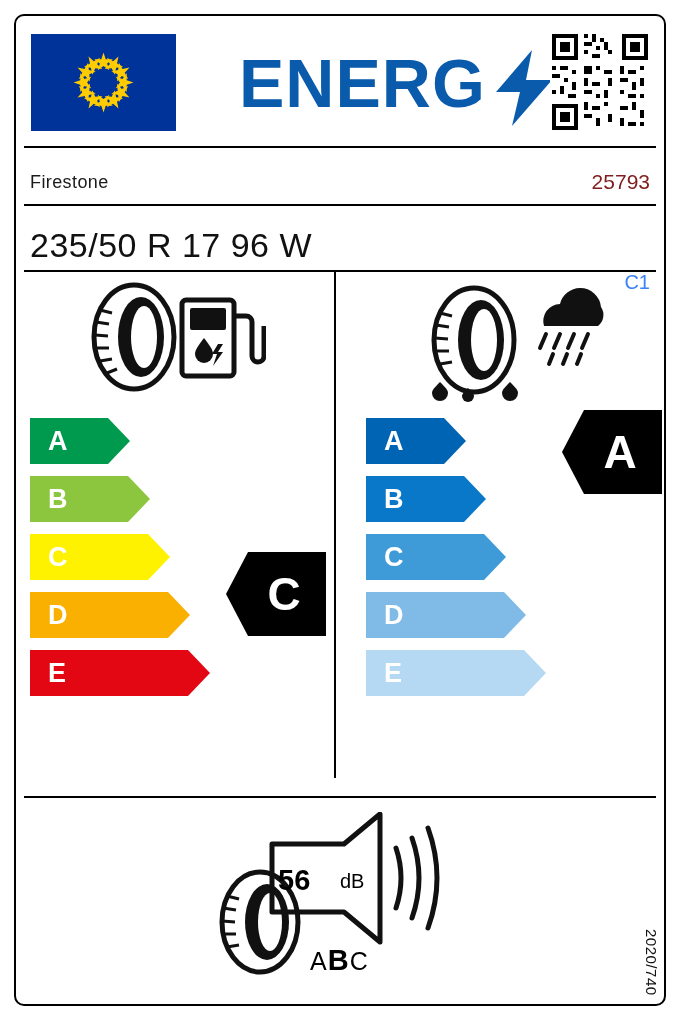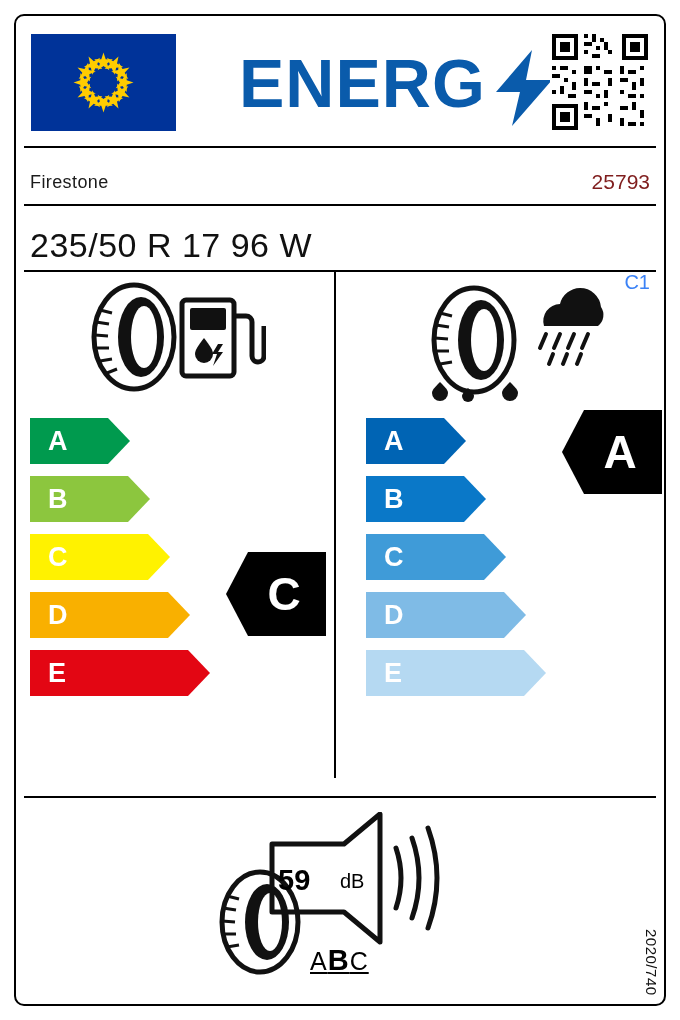--- a/index.html
+++ b/index.html
@@ -222,21 +222,20 @@
     font-size: 20px;
     color: #000;
   }
   .noise-classes {
     position: absolute;
     left: 110px;
     top: 132px;
     font-size: 25px;
     color: #000;
     letter-spacing: 1px;
-    text-decoration: underline;
   }
   .noise-classes .sel {
     font-weight: bold;
     font-size: 29px;
   }
   .noise-classes .dim {
     font-weight: normal;
   }
 
   .reg-date {
@@ -521,21 +520,21 @@
       </g>
       <g>
         <path d="M72 32 h72 l36 -30 v128 l-36 -30 h-72 z" fill="none" stroke="#111" stroke-width="5" stroke-linejoin="round"></path>
       </g>
       <g fill="none" stroke="#111" stroke-width="5" stroke-linecap="round">
         <path d="M196 36 q10 30 0 60"></path>
         <path d="M212 26 q14 40 0 80"></path>
         <path d="M228 16 q18 50 0 100"></path>
       </g>
     </svg>
-    <div class="noise-db">59</div>
+    <div class="noise-db">56</div>
     <div class="noise-unit">dB</div>
     <div class="noise-classes">
       <span class="dim">A</span><span class="sel">B</span><span class="dim">C</span>
     </div>
   </div>
 
   <div class="reg-date">2020/740</div>
 </div>
 
 </body></html>

